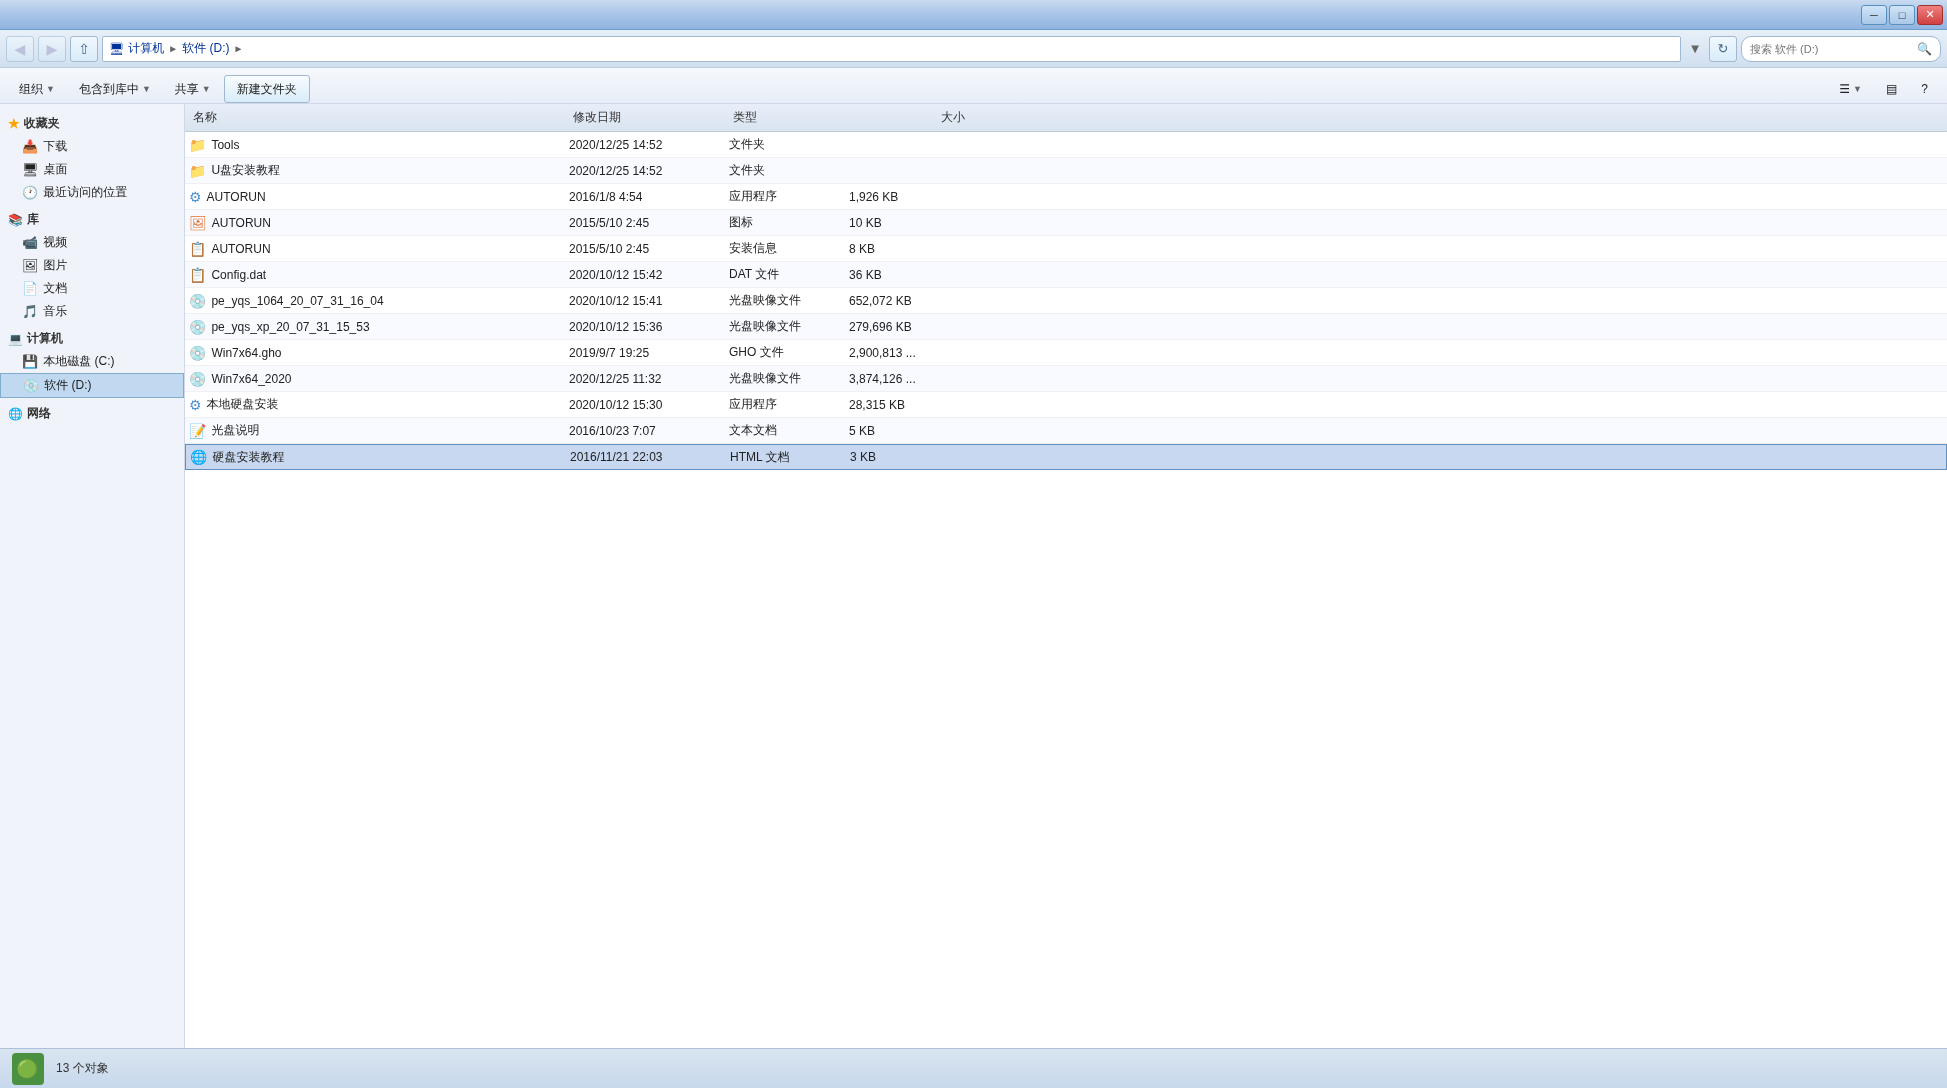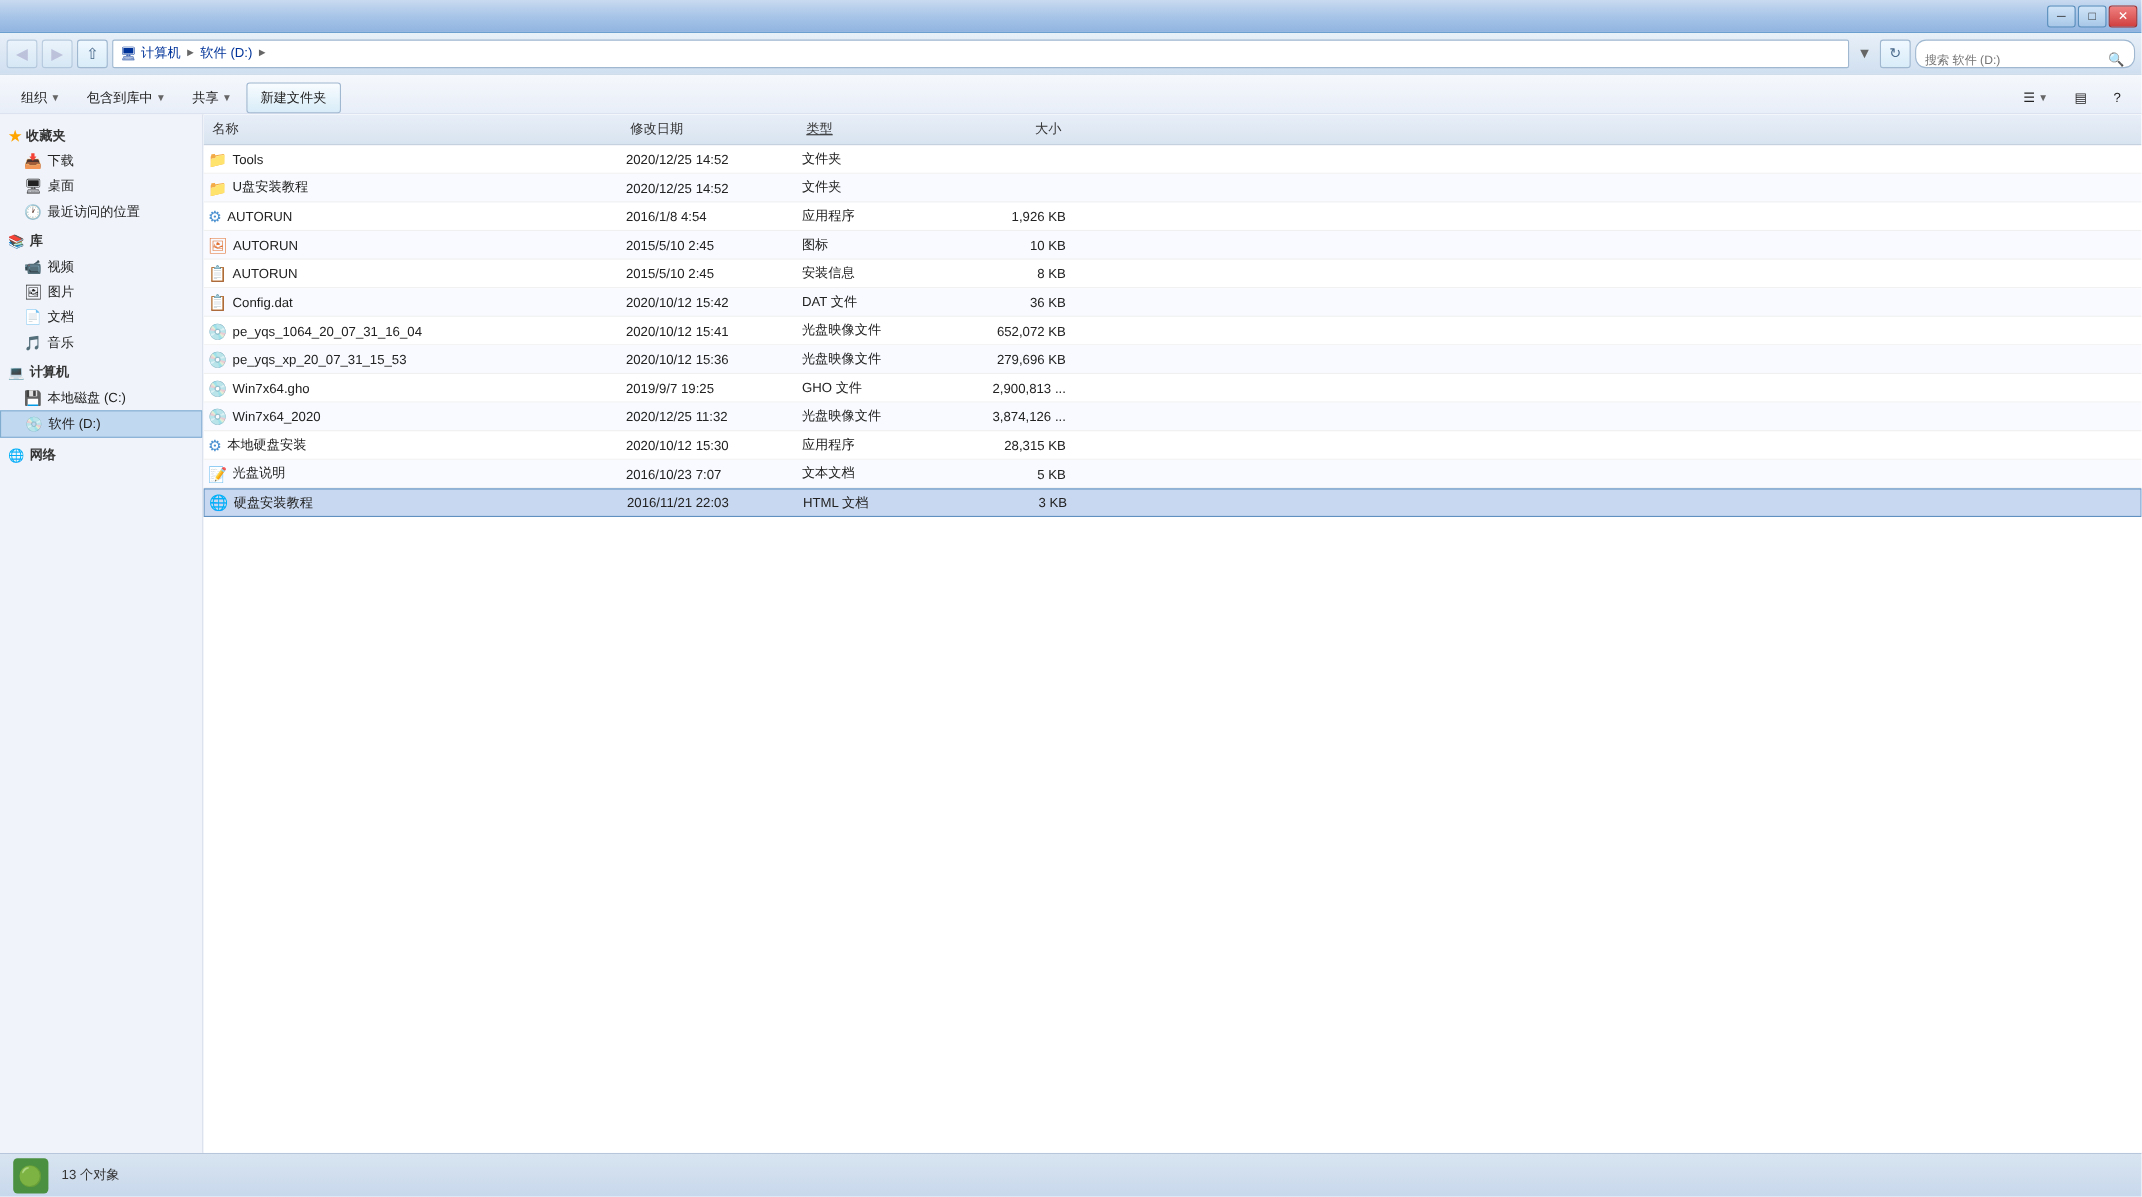--- a/index.html
+++ b/index.html
@@ -108,21 +108,21 @@
       font-size: 13px;
       color: #4a6a8a;
     }
     .search-bar {
       width: 200px;
       height: 26px;
       border: 1px solid #a0b8d0;
       border-radius: 10px;
       background: #fff;
       display: flex;
-      align-items: flex-end;
+      align-items: center;
       padding: 0 8px;
       gap: 4px;
     }
     .search-input {
       border: none;
       outline: none;
       background: transparent;
       flex: 1;
       font-size: 11px;
       color: #999;
@@ -226,21 +226,21 @@
     }
     .col-header {
       font-size: 12px;
       color: #333;
       padding: 0 4px;
       cursor: pointer;
       user-select: none;
     }
     .col-name { width: 380px; }
     .col-date { width: 160px; }
-    .col-type { width: 120px; text-decoration: underline; }
+    .col-type { width: 120px; }
     .col-size { width: 120px; text-align: right; }
 
     .file-row {
       display: flex;
       align-items: center;
       height: 26px;
       padding: 0 4px;
       border-bottom: 1px solid #f0f0f0;
       cursor: pointer;
     }
@@ -257,21 +257,21 @@
       text-overflow: ellipsis;
     }
     .file-cell.name {
       width: 380px;
       display: flex;
       align-items: center;
       gap: 5px;
     }
     .file-cell.date { width: 160px; }
     .file-cell.type { width: 120px; }
-    .file-cell.size { width: 120px; text-align: right; }
+    .file-cell.size { width: 120px; }
     .file-icon { font-size: 14px; }
     .file-icon.folder { color: #f0c040; }
     .file-icon.exe { color: #4a90d0; }
     .file-icon.img { color: #e07030; }
     .file-icon.dat { color: #888; }
     .file-icon.iso { color: #6060c0; }
     .file-icon.gho { color: #6060c0; }
     .file-icon.txt { color: #4a4a8a; }
     .file-icon.html { color: #e04040; }
 

